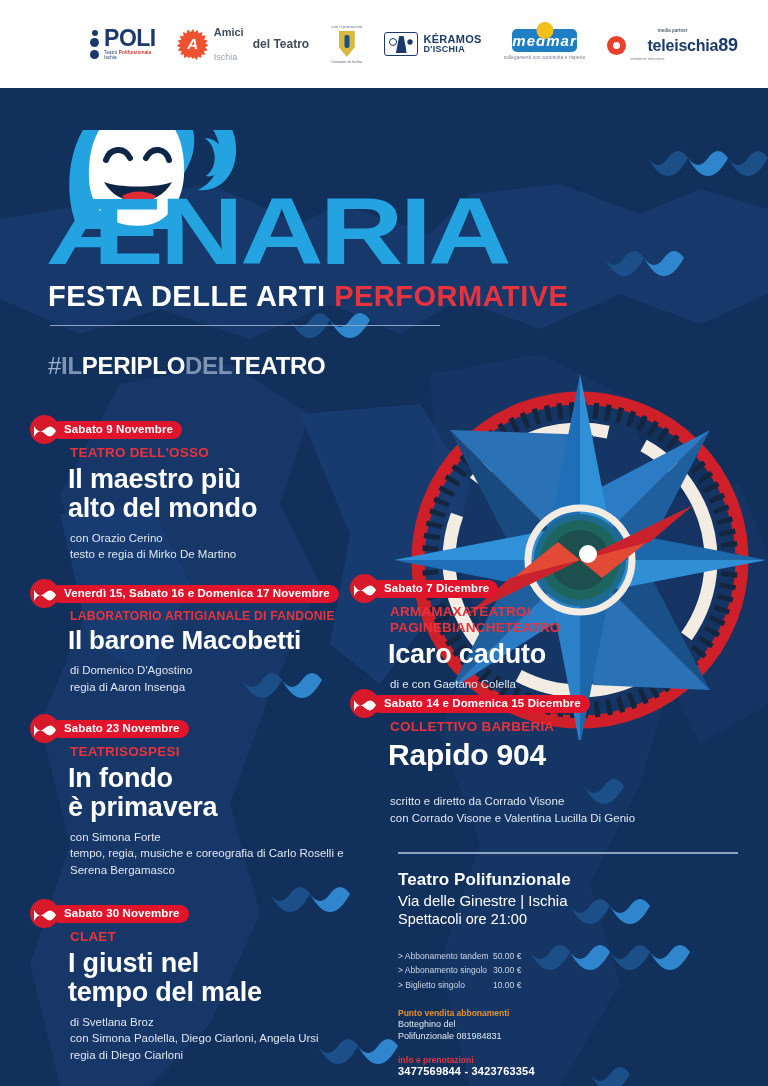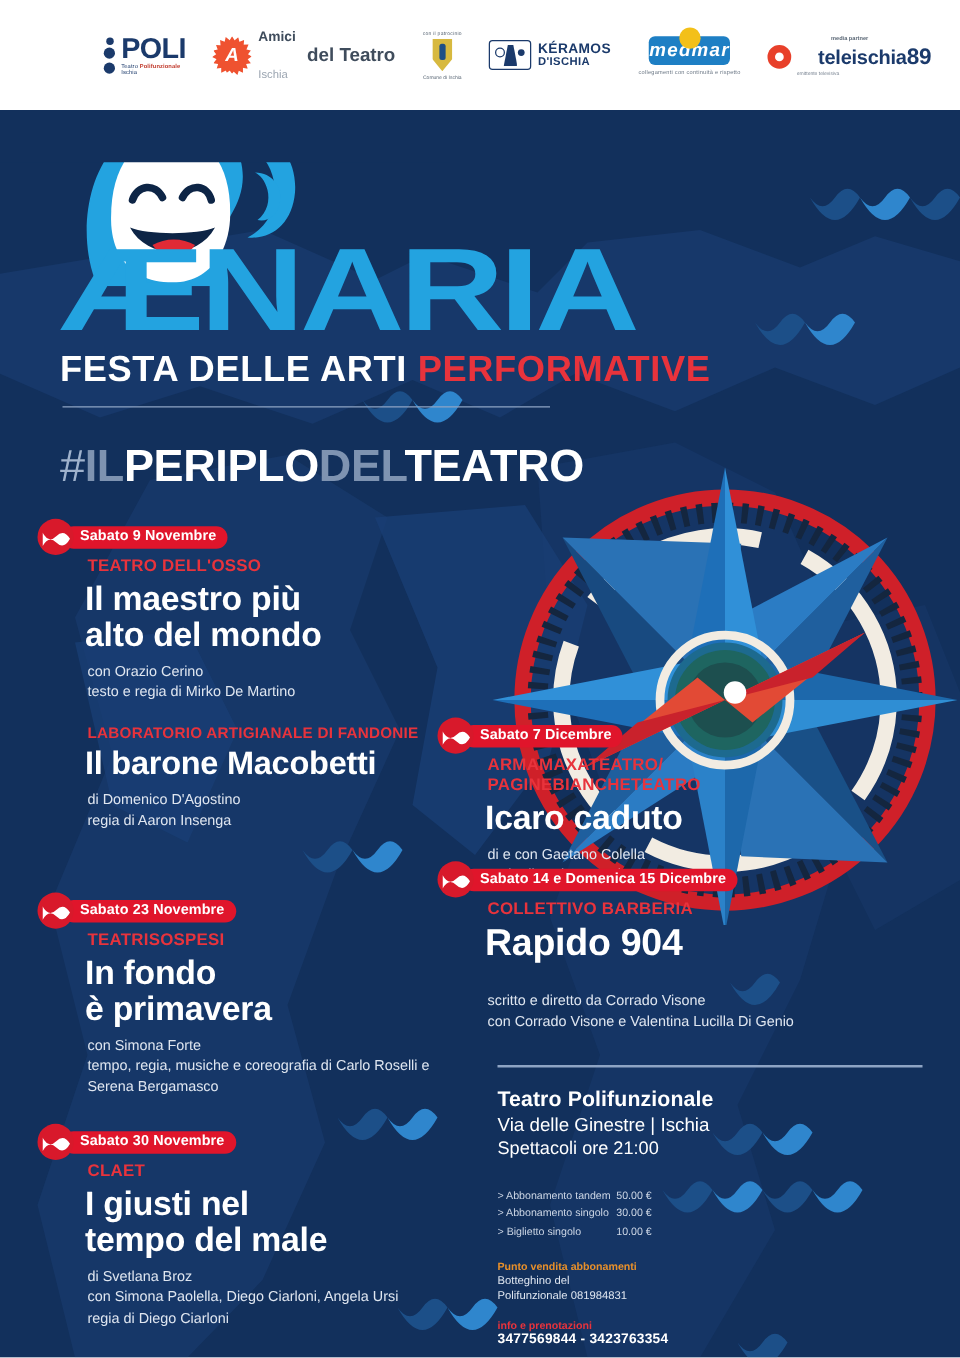--- a/index.html
+++ b/index.html
@@ -42,21 +42,21 @@
     position:absolute; inset:0; background:#ef5230;
     clip-path: polygon(50% 0%,61% 18%,82% 10%,80% 33%,100% 38%,87% 55%,100% 72%,79% 75%,79% 97%,59% 88%,50% 100%,41% 88%,21% 97%,21% 75%,0 72%,13% 55%,0 38%,20% 33%,18% 10%,39% 18%);
   }
   .amici-burst .b2 { transform: rotate(18deg); }
   .amici-burst .letter {
     position:absolute; inset:0; display:flex; align-items:center; justify-content:center;
     color:#ffffff; font-size:15px; font-weight:700; font-style:italic; z-index:2;
   }
   .amici-text { line-height:1.12; color:#3f4c5c; }
   .amici-text .l1 { font-size:11px; font-weight:700; color:#3f4c5c; }
-  .amici-text .l2 { font-size:15px; font-weight:700; color:#3f4c5c;padding-left:39px; }
+  .amici-text .l2 { font-size:12px; font-weight:700; color:#3f4c5c;padding-left:39px; }
   .amici-text .l3 { font-size:9px; color:#9aa4b0; }
 
   
   .logo-comune { flex-direction:column; align-items:center; }
   .comune-top { font-size:4px; color:#5b6876; letter-spacing:.2px; margin-bottom:2px;}
   .comune-crest { width:16px; height:26px; background:#d7b93f;
      clip-path: polygon(0 0,100% 0,100% 62%,50% 100%,0 62%); position:relative;}
   .comune-crest::after{content:"";position:absolute;left:50%;top:4px;transform:translateX(-50%);
      width:5px;height:13px;background:#1d4f86;border-radius:2px;}
   .comune-bot { font-size:4px; color:#5b6876; margin-top:2px;}
@@ -111,21 +111,21 @@
 
   .brandblock { position:absolute; left:48px; top:108px; width:520px; }
   .brand-title { display:block; }
   .brand-title svg { display:block; }
   .subtitle {
     font-size:29px; font-weight:700; color:#ffffff; letter-spacing:.5px;
     margin-top:2px; white-space:nowrap;
   }
   .subtitle .perf { color:#e8333c; }
   .rule { height:1px; background:#8ea4c4; width:390px; margin:12px 0 0 2px; }
-  .hashtag { margin-top:26px; font-size:36px; font-weight:700; letter-spacing:-.3px; white-space:nowrap; }
+  .hashtag { margin-top:26px; font-size:24px; font-weight:700; letter-spacing:-.3px; white-space:nowrap; }
   .hashtag .hash { color:#9fb2cc; font-weight:400; }
   .hashtag .w-strong { color:#ffffff; }
   .hashtag .w-dim { color:#7e93b1; }
 
   
   .event { position:absolute; }
   .badge-row { display:flex; align-items:center; margin-bottom:1px; }
   .curl { width:29px; height:29px; border-radius:50%; background:#d8192b;
           position:relative; margin-right:-9px; z-index:2; flex:none; }
   .curl svg { position:absolute; left:4px; top:8px; }
@@ -368,20 +368,28 @@
         <span class="pill">Sabato 9 Novembre</span>
       </div>
       <div class="company">TEATRO DELL'OSSO</div>
       <div class="show-title">Il maestro più
 alto del mondo</div>
       <div class="credits">con Orazio Cerino
 testo e regia di Mirko De Martino</div>
     </div>
 
     <div class="event" style="left:30px;top:495px;width:345px;">
+      <div class="badge-row">
+        <span class="curl">
+          <svg width="22" height="14" viewBox="0 0 22 14">
+              <path d="M0 3 q5 9 11 3 q6 -6 11 2 q-5 9 -11 3 q-6 -6 -11 3z" fill="#ffffff"></path>
+            </svg>
+        </span>
+        <span class="pill">Venerdì 15, Sabato 16 e Domenica 17 Novembre</span>
+      </div>
       <div class="company" style="font-size:12.2px;">LABORATORIO ARTIGIANALE DI FANDONIE</div>
       <div class="show-title" style="font-size:26px;">Il barone Macobetti</div>
       <div class="credits">di Domenico D'Agostino
 regia di Aaron Insenga</div>
     </div>
 
     <div class="event" style="left:30px;top:630px;width:340px;">
       <div class="badge-row">
         <span class="curl">
           <svg width="22" height="14" viewBox="0 0 22 14">

